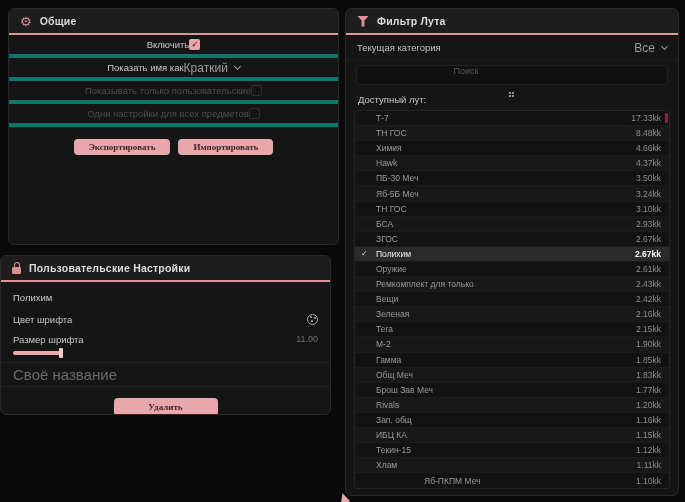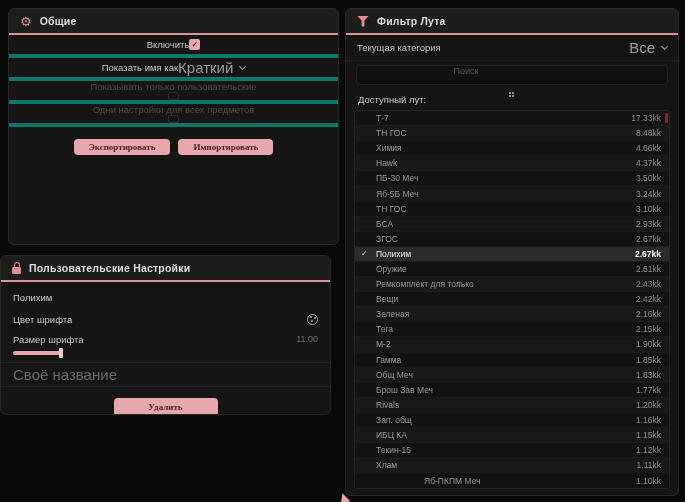--- a/index.html
+++ b/index.html
@@ -48,26 +48,26 @@
     transform:rotate(45deg); margin-top:-2px; }
   .check-glyph { color:#d8d8d8; }
 
   
   .setting-row {
     display:flex; align-items:center; justify-content:center;
     height:23px; padding:0 10px;
     border-bottom:4px solid #0f766e;
     font-size:9.5px; color:#c6c6c6;
   }
-  .setting-row.disabled { color:#4d4d4d;flex-direction:column; }
+  .setting-row.disabled { color:#4d4d4d; }
   .setting-row.disabled .cb.unchecked { border-color:#2e2e2e; }
   .cb { width:11px; height:11px; border-radius:2px; font-size:8px; line-height:11px; text-align:center; }
   .cb.checked { background:#e8a7ab; color:#53282d; font-weight:bold; }
   .cb.unchecked { border:1px solid #3a3a3a; }
-  .select { display:flex; align-items:center; gap:7px; color:#9c9c9c; font-size:15px; cursor:pointer; }
+  .select { display:flex; align-items:center; gap:7px; color:#9c9c9c; font-size:12px; cursor:pointer; }
 
   .btn-row { display:flex; justify-content:center; gap:8px; margin-top:12px; }
   .pill-btn {
     background:#e8a7ab; color:#43262a;
     border:none; border-radius:4px;
     font-family:Liberation Serif, serif; font-size:9px; font-weight:bold;
     padding:3px 15px; cursor:pointer;
   }
 
   

